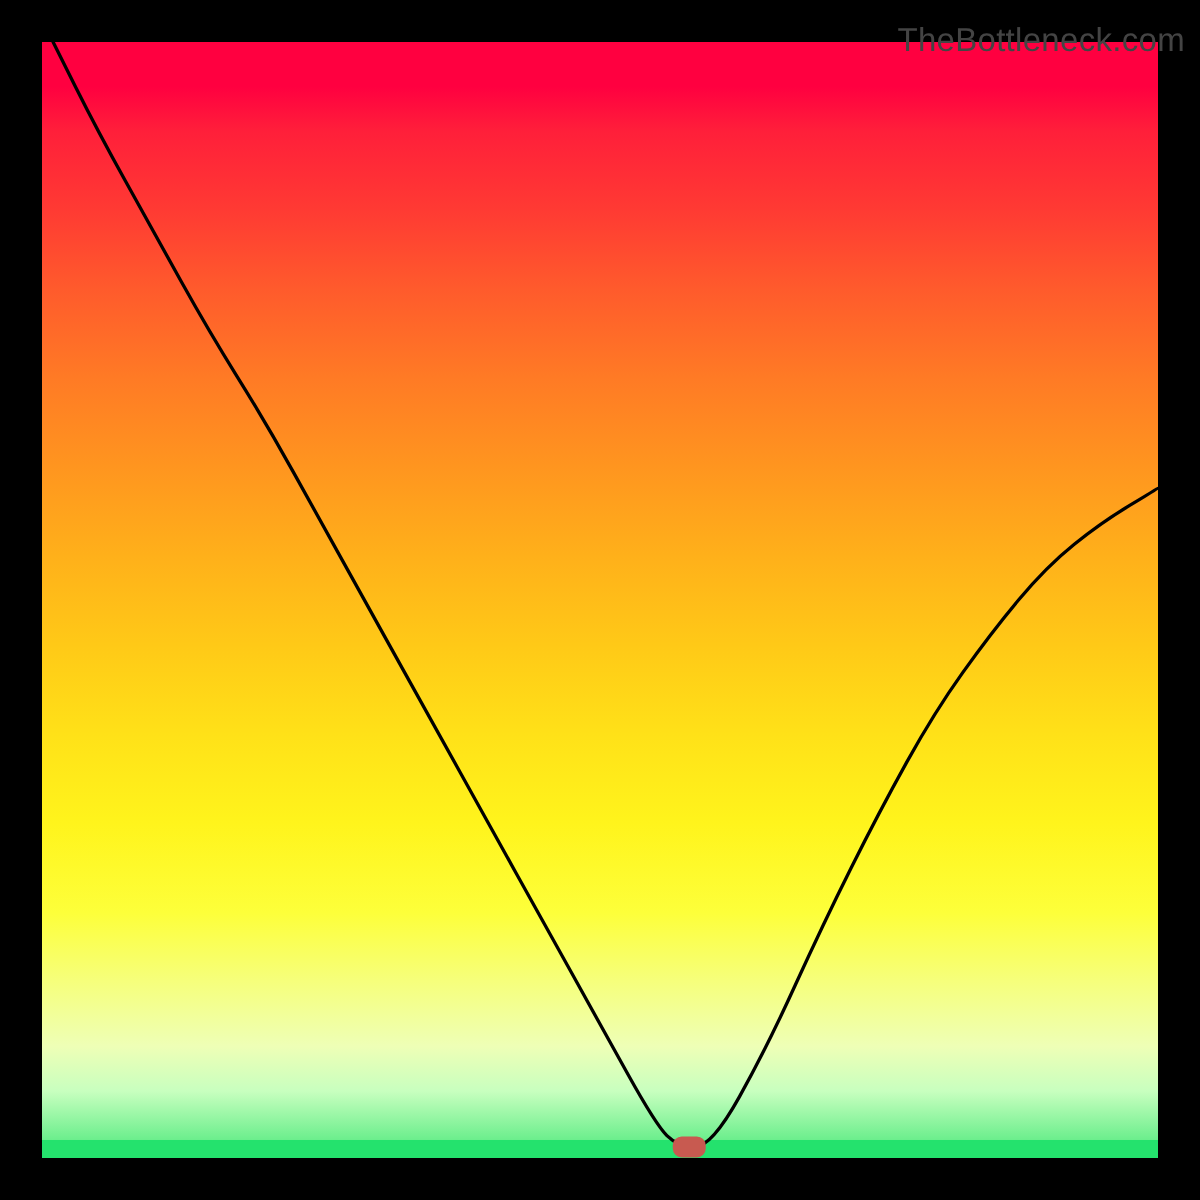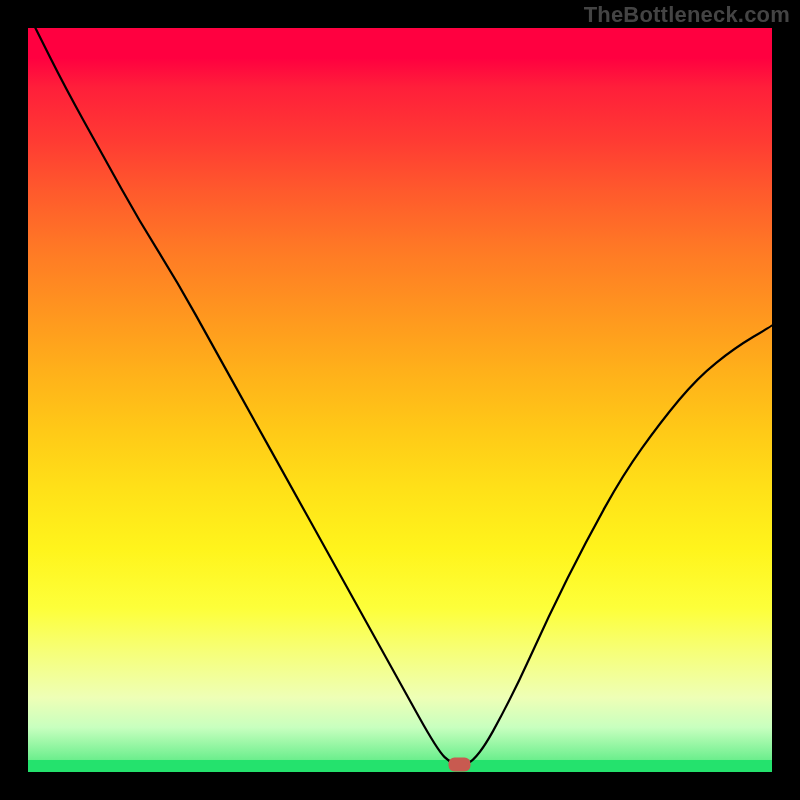--- a/index.html
+++ b/index.html
@@ -12,25 +12,25 @@
     font-family: Arial, Helvetica, sans-serif;
   }
   .wrap {
     position: relative;
     width: 800px;
     height: 800px;
     background: #000;
   }
   .watermark {
     position: absolute;
-    top: 2px;
+    top: 14px;
     right: 10px;
     color: #444;
     font-size: 22px;
-    font-weight: 700;
+    font-weight: 400;
     letter-spacing: 0.2px;
     z-index: 3;
   }
   .plot {
     position: absolute;
     left: 28px;
     top: 28px;
     width: 744px;   
     height: 744px;
     border: 0;

